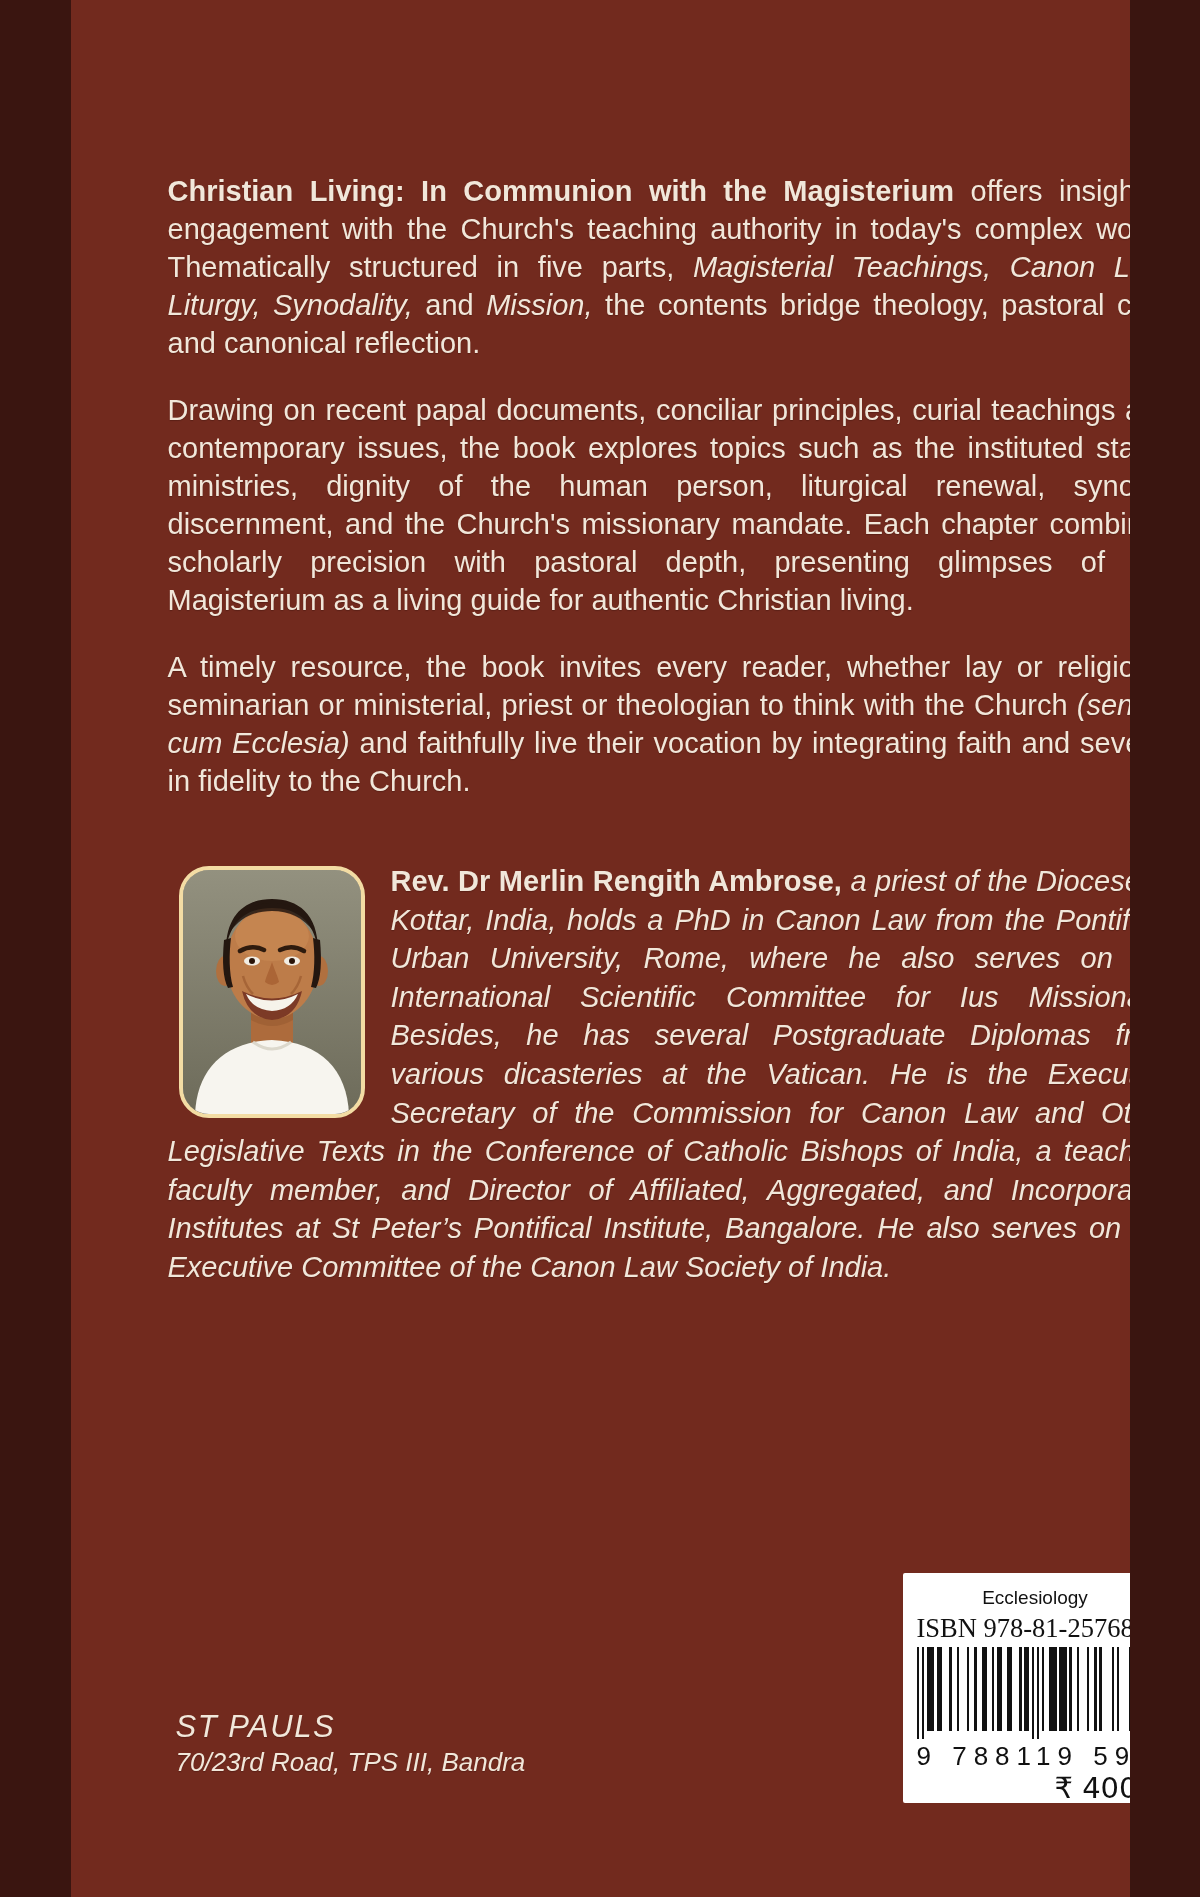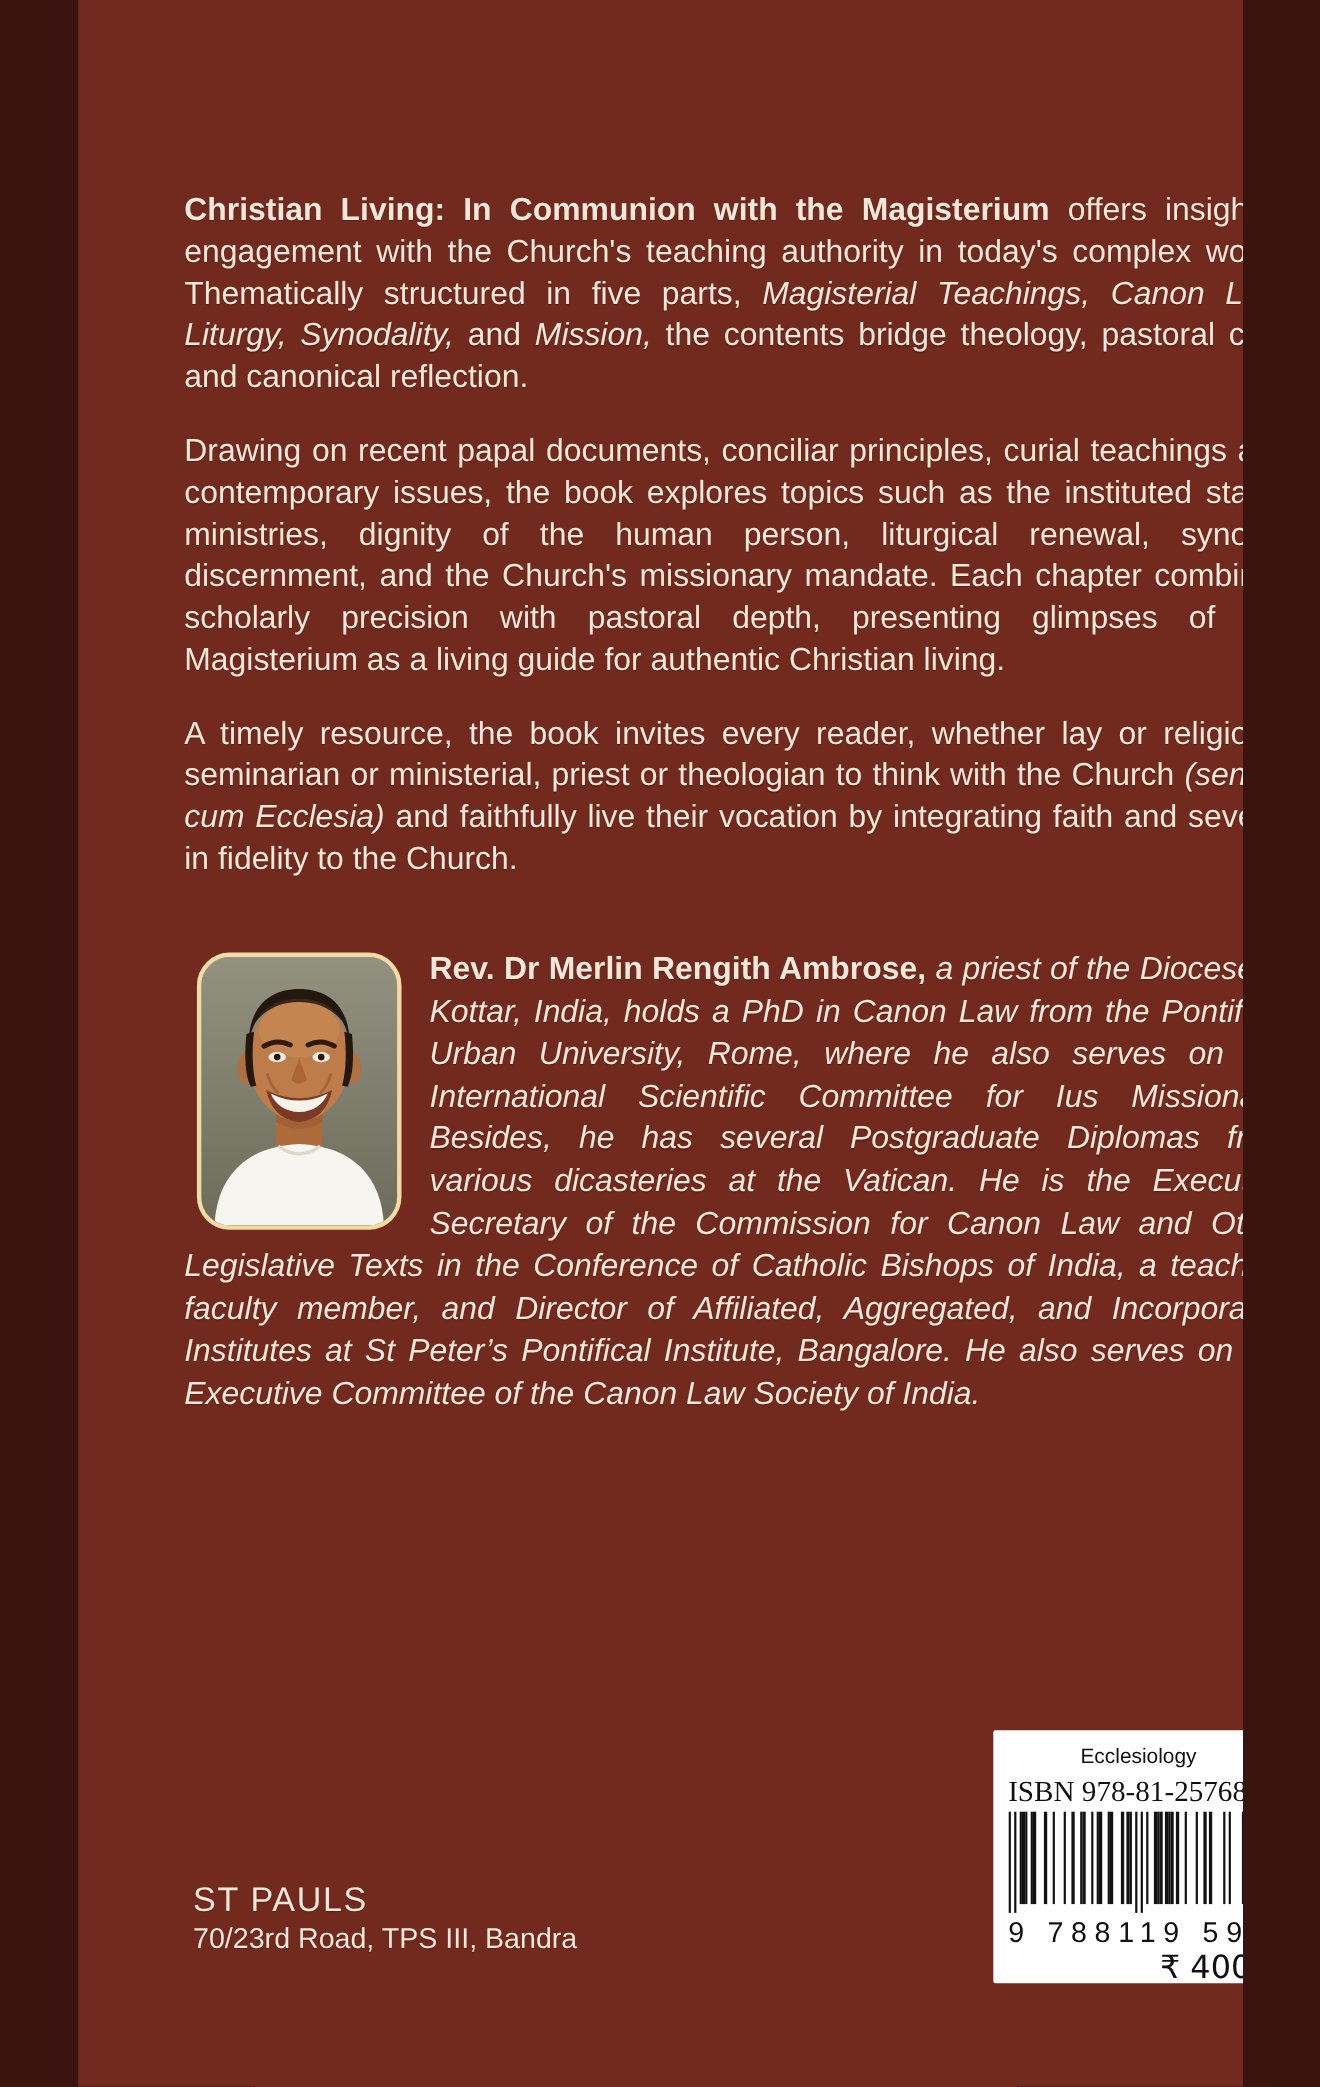--- a/index.html
+++ b/index.html
@@ -99,20 +99,21 @@
     text-align:right;
     line-height:33px;
     padding-right:16px;
     color:#111;
   }
 
   .publisher{
     position:absolute;
     left:105px;top:1708px;
     text-shadow:0 1px 1px rgba(40,10,5,.30);
+    font-style:italic;
   }
   .pub-name{
     font-size:31px;
     letter-spacing:1.5px;
     line-height:38px;
   }
   .pub-line{
     font-size:26px;
     line-height:33px;
   }

